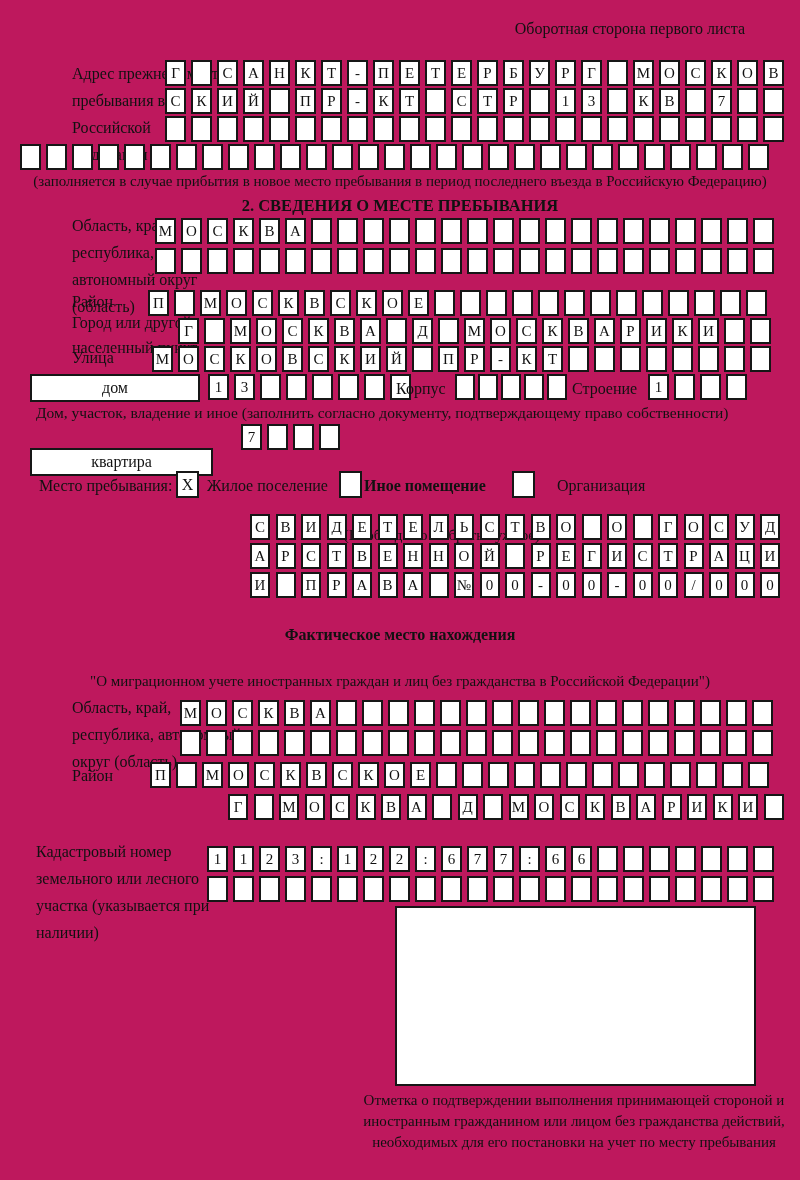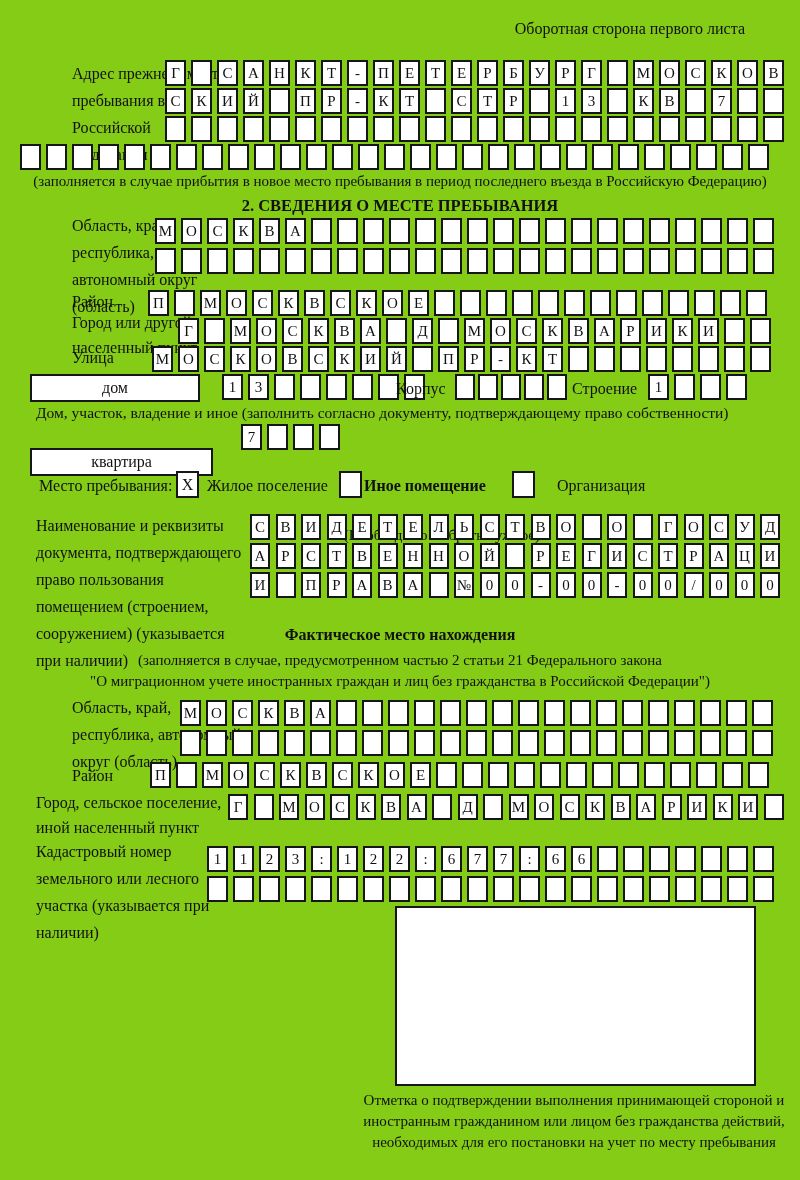--- a/index.html
+++ b/index.html
@@ -1,17 +1,17 @@
 <!DOCTYPE html>
 <html><head>
 <meta charset="utf-8">
 <style>
   html,body{margin:0;padding:0;background:#fff;}
   .page{
-    position:relative;width:800px;height:1180px;background:#84cc16;
+    position:relative;width:800px;height:1180px;background:#be185d;
     font-family:"Liberation Serif","DejaVu Serif",serif;color:#111;overflow:hidden;
   }
   .abs{position:absolute;}
   .lbl{position:absolute;font-size:16px;line-height:27px;}
   .cap{position:absolute;font-size:15px;}
   .center{left:0;width:800px;text-align:center;}
   .bold{font-weight:bold;}
   .boxrow{position:absolute;white-space:nowrap;}
   .cbox{
     display:inline-block;box-sizing:border-box;width:21px;height:26px;
@@ -53,56 +53,53 @@
   <div class="lbl" style="left:72px;top:288px;">Район</div>
   <div class="boxrow" style="left:148px;top:290px;"><span class="cbox">П</span><span class="cbox"></span><span class="cbox">М</span><span class="cbox">О</span><span class="cbox">С</span><span class="cbox">К</span><span class="cbox">В</span><span class="cbox">С</span><span class="cbox">К</span><span class="cbox">О</span><span class="cbox">Е</span><span class="cbox"></span><span class="cbox"></span><span class="cbox"></span><span class="cbox"></span><span class="cbox"></span><span class="cbox"></span><span class="cbox"></span><span class="cbox"></span><span class="cbox"></span><span class="cbox"></span><span class="cbox"></span><span class="cbox"></span><span class="cbox"></span></div>
 
   <div class="lbl" style="left:72px;top:310px;width:158px;line-height:25px;">Город или другой населенный пункт</div>
   <div class="boxrow" style="left:178px;top:318px;"><span class="cbox">Г</span><span class="cbox"></span><span class="cbox">М</span><span class="cbox">О</span><span class="cbox">С</span><span class="cbox">К</span><span class="cbox">В</span><span class="cbox">А</span><span class="cbox"></span><span class="cbox">Д</span><span class="cbox"></span><span class="cbox">М</span><span class="cbox">О</span><span class="cbox">С</span><span class="cbox">К</span><span class="cbox">В</span><span class="cbox">А</span><span class="cbox">Р</span><span class="cbox">И</span><span class="cbox">К</span><span class="cbox">И</span><span class="cbox"></span><span class="cbox"></span></div>
 
   <div class="lbl" style="left:72px;top:344px;">Улица</div>
   <div class="boxrow" style="left:152px;top:346px;"><span class="cbox">М</span><span class="cbox">О</span><span class="cbox">С</span><span class="cbox">К</span><span class="cbox">О</span><span class="cbox">В</span><span class="cbox">С</span><span class="cbox">К</span><span class="cbox">И</span><span class="cbox">Й</span><span class="cbox"></span><span class="cbox">П</span><span class="cbox">Р</span><span class="cbox">-</span><span class="cbox">К</span><span class="cbox">Т</span><span class="cbox"></span><span class="cbox"></span><span class="cbox"></span><span class="cbox"></span><span class="cbox"></span><span class="cbox"></span><span class="cbox"></span><span class="cbox"></span></div>
 
   <div class="bigfield" style="left:30px;top:374px;width:170px;">дом</div>
-  <div class="boxrow" style="left:206px;top:374px;padding-left:16px;"><span class="cbox">1</span><span class="cbox">3</span><span class="cbox"></span><span class="cbox"></span><span class="cbox"></span><span class="cbox"></span><span class="cbox"></span><span class="cbox"></span></div>
+  <div class="boxrow" style="left:192px;top:374px;padding-left:16px;"><span class="cbox">1</span><span class="cbox">3</span><span class="cbox"></span><span class="cbox"></span><span class="cbox"></span><span class="cbox"></span><span class="cbox"></span><span class="cbox"></span></div>
   <div class="lbl" style="left:396px;top:375px;">Корпус</div>
   <div class="boxrow mid" style="left:455px;top:374px;"><span class="cbox"></span><span class="cbox"></span><span class="cbox"></span><span class="cbox"></span><span class="cbox"></span></div>
   <div class="lbl" style="left:572px;top:375px;">Строение</div>
   <div class="boxrow" style="left:648px;top:374px;"><span class="cbox">1</span><span class="cbox"></span><span class="cbox"></span><span class="cbox"></span></div>
   <div class="cap" style="left:36px;top:404px;font-size:15.5px;">Дом, участок, владение и иное (заполнить согласно документу, подтверждающему право собственности)</div>
 
   <div class="bigfield" style="left:30px;top:448px;width:183px;">квартира</div>
   <div class="boxrow" style="left:241px;top:424px;"><span class="cbox">7</span><span class="cbox"></span><span class="cbox"></span><span class="cbox"></span></div>
 
   <div class="lbl" style="left:39px;top:472px;">Место пребывания:</div>
   <div class="chk" style="left:176px;top:471px;">X</div>
   <div class="lbl" style="left:207px;top:472px;">Жилое поселение</div>
   <div class="chk" style="left:339px;top:471px;"></div>
   <div class="lbl" style="left:364px;top:472px;font-weight:bold;">Иное помещение</div>
   <div class="chk" style="left:512px;top:471px;"></div>
   <div class="lbl" style="left:557px;top:472px;">Организация</div>
   <div class="cap" style="left:140px;top:500px;width:400px;text-align:right;margin-top:27px;">(Необходимо выбрать нужное)</div>
 
-  <div class="lbl" style="left:36px;top:512px;width:215px;">Наименование и реквизиты документа, подтверждающего право пользования помещением (строением, сооружением) (указывается при наличии)</div>
   <div class="boxrow tight" style="left:250px;top:514px;"><span class="cbox">С</span><span class="cbox">В</span><span class="cbox">И</span><span class="cbox">Д</span><span class="cbox">Е</span><span class="cbox">Т</span><span class="cbox">Е</span><span class="cbox">Л</span><span class="cbox">Ь</span><span class="cbox">С</span><span class="cbox">Т</span><span class="cbox">В</span><span class="cbox">О</span><span class="cbox"></span><span class="cbox">О</span><span class="cbox"></span><span class="cbox">Г</span><span class="cbox">О</span><span class="cbox">С</span><span class="cbox">У</span><span class="cbox">Д</span></div>
   <div class="boxrow tight" style="left:250px;top:543px;"><span class="cbox">А</span><span class="cbox">Р</span><span class="cbox">С</span><span class="cbox">Т</span><span class="cbox">В</span><span class="cbox">Е</span><span class="cbox">Н</span><span class="cbox">Н</span><span class="cbox">О</span><span class="cbox">Й</span><span class="cbox"></span><span class="cbox">Р</span><span class="cbox">Е</span><span class="cbox">Г</span><span class="cbox">И</span><span class="cbox">С</span><span class="cbox">Т</span><span class="cbox">Р</span><span class="cbox">А</span><span class="cbox">Ц</span><span class="cbox">И</span></div>
   <div class="boxrow tight" style="left:250px;top:572px;"><span class="cbox">И</span><span class="cbox"></span><span class="cbox">П</span><span class="cbox">Р</span><span class="cbox">А</span><span class="cbox">В</span><span class="cbox">А</span><span class="cbox"></span><span class="cbox">№</span><span class="cbox">0</span><span class="cbox">0</span><span class="cbox">-</span><span class="cbox">0</span><span class="cbox">0</span><span class="cbox">-</span><span class="cbox">0</span><span class="cbox">0</span><span class="cbox">/</span><span class="cbox">0</span><span class="cbox">0</span><span class="cbox">0</span></div>
 
   <div class="cap center bold" style="top:626px;font-size:16px;">Фактическое место нахождения</div>
-  <div class="cap center" style="top:652px;">(заполняется в случае, предусмотренном частью 2 статьи 21 Федерального закона</div>
   <div class="cap center" style="top:673px;">"О миграционном учете иностранных граждан и лиц без гражданства в Российской Федерации")</div>
 
   <div class="lbl" style="left:72px;top:694px;width:178px;">Область, край, республика, автономный округ (область)</div>
   <div class="boxrow" style="left:180px;top:700px;"><span class="cbox">М</span><span class="cbox">О</span><span class="cbox">С</span><span class="cbox">К</span><span class="cbox">В</span><span class="cbox">А</span><span class="cbox"></span><span class="cbox"></span><span class="cbox"></span><span class="cbox"></span><span class="cbox"></span><span class="cbox"></span><span class="cbox"></span><span class="cbox"></span><span class="cbox"></span><span class="cbox"></span><span class="cbox"></span><span class="cbox"></span><span class="cbox"></span><span class="cbox"></span><span class="cbox"></span><span class="cbox"></span><span class="cbox"></span></div>
   <div class="boxrow" style="left:180px;top:730px;"><span class="cbox"></span><span class="cbox"></span><span class="cbox"></span><span class="cbox"></span><span class="cbox"></span><span class="cbox"></span><span class="cbox"></span><span class="cbox"></span><span class="cbox"></span><span class="cbox"></span><span class="cbox"></span><span class="cbox"></span><span class="cbox"></span><span class="cbox"></span><span class="cbox"></span><span class="cbox"></span><span class="cbox"></span><span class="cbox"></span><span class="cbox"></span><span class="cbox"></span><span class="cbox"></span><span class="cbox"></span><span class="cbox"></span></div>
 
   <div class="lbl" style="left:72px;top:762px;">Район</div>
   <div class="boxrow" style="left:150px;top:762px;"><span class="cbox">П</span><span class="cbox"></span><span class="cbox">М</span><span class="cbox">О</span><span class="cbox">С</span><span class="cbox">К</span><span class="cbox">В</span><span class="cbox">С</span><span class="cbox">К</span><span class="cbox">О</span><span class="cbox">Е</span><span class="cbox"></span><span class="cbox"></span><span class="cbox"></span><span class="cbox"></span><span class="cbox"></span><span class="cbox"></span><span class="cbox"></span><span class="cbox"></span><span class="cbox"></span><span class="cbox"></span><span class="cbox"></span><span class="cbox"></span><span class="cbox"></span></div>
 
-  <div class="lbl" style="left:36px;top:790px;width:198px;line-height:25px;">Город, сельское поселение, иной населенный пункт</div>
   <div class="boxrow tight" style="left:228px;top:794px;"><span class="cbox">Г</span><span class="cbox"></span><span class="cbox">М</span><span class="cbox">О</span><span class="cbox">С</span><span class="cbox">К</span><span class="cbox">В</span><span class="cbox">А</span><span class="cbox"></span><span class="cbox">Д</span><span class="cbox"></span><span class="cbox">М</span><span class="cbox">О</span><span class="cbox">С</span><span class="cbox">К</span><span class="cbox">В</span><span class="cbox">А</span><span class="cbox">Р</span><span class="cbox">И</span><span class="cbox">К</span><span class="cbox">И</span><span class="cbox"></span></div>
 
   <div class="lbl" style="left:36px;top:838px;width:200px;">Кадастровый номер земельного или лесного участка (указывается при наличии)</div>
   <div class="boxrow" style="left:207px;top:846px;"><span class="cbox">1</span><span class="cbox">1</span><span class="cbox">2</span><span class="cbox">3</span><span class="cbox">:</span><span class="cbox">1</span><span class="cbox">2</span><span class="cbox">2</span><span class="cbox">:</span><span class="cbox">6</span><span class="cbox">7</span><span class="cbox">7</span><span class="cbox">:</span><span class="cbox">6</span><span class="cbox">6</span><span class="cbox"></span><span class="cbox"></span><span class="cbox"></span><span class="cbox"></span><span class="cbox"></span><span class="cbox"></span><span class="cbox"></span></div>
   <div class="boxrow" style="left:207px;top:876px;"><span class="cbox"></span><span class="cbox"></span><span class="cbox"></span><span class="cbox"></span><span class="cbox"></span><span class="cbox"></span><span class="cbox"></span><span class="cbox"></span><span class="cbox"></span><span class="cbox"></span><span class="cbox"></span><span class="cbox"></span><span class="cbox"></span><span class="cbox"></span><span class="cbox"></span><span class="cbox"></span><span class="cbox"></span><span class="cbox"></span><span class="cbox"></span><span class="cbox"></span><span class="cbox"></span><span class="cbox"></span></div>
 
   <div class="stampbox" style="left:395px;top:906px;width:357px;height:176px;"></div>
   <div class="cap" style="left:343px;top:1090px;width:462px;text-align:center;line-height:21px;">Отметка о подтверждении выполнения принимающей стороной и иностранным гражданином или лицом без гражданства действий, необходимых для его постановки на учет по месту пребывания</div>
 
 </div>

